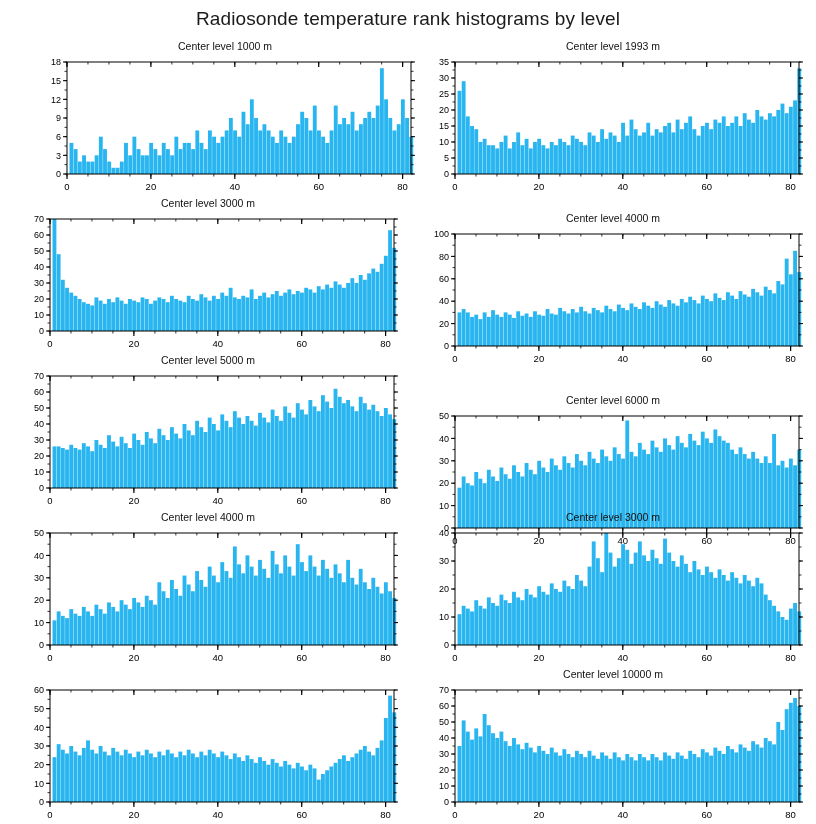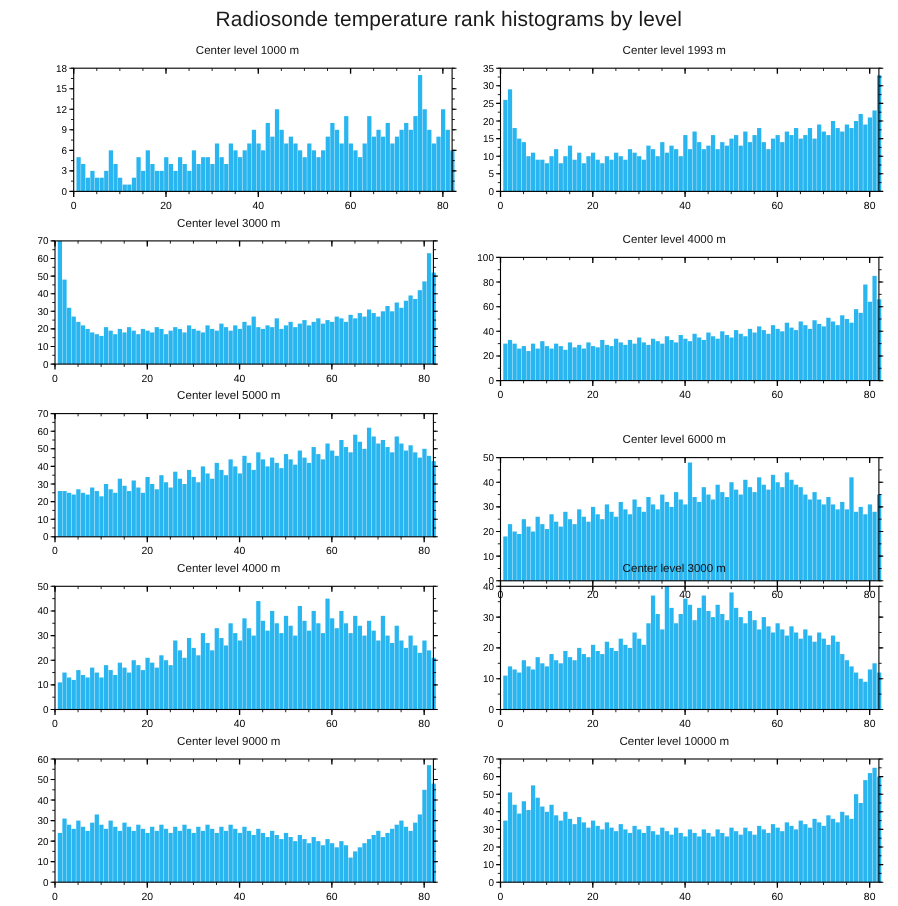--- a/index.html
+++ b/index.html
@@ -1531,21 +1531,20 @@
             <line x1="335.6585365853658" y1="8" x2="335.6585365853658" y2="10.5" stroke="#000" stroke-width="0.8"></line>
             <line x1="356.6341463414634" y1="120" x2="356.6341463414634" y2="122.5" stroke="#000" stroke-width="0.8"></line>
             <line x1="356.6341463414634" y1="8" x2="356.6341463414634" y2="10.5" stroke="#000" stroke-width="0.8"></line>
             <line x1="377.609756097561" y1="120" x2="377.609756097561" y2="122.5" stroke="#000" stroke-width="0.8"></line>
             <line x1="377.609756097561" y1="8" x2="377.609756097561" y2="10.5" stroke="#000" stroke-width="0.8"></line>
           </svg>
         </div>
     </div>
 
     <div class="panel" style="left:8px;  top:628px; width:400px; height:160px;">
-      <div class="panel-title">Center level 9000 m</div>
       <div class="plotwrap">
           <svg width="400" height="146" class="plot-svg">
             <rect x="44.52" y="75.20" width="3.86" height="44.80" fill="#29b6f0"></rect>
             <rect x="48.71" y="62.13" width="3.86" height="57.87" fill="#29b6f0"></rect>
             <rect x="52.91" y="67.73" width="3.86" height="52.27" fill="#29b6f0"></rect>
             <rect x="57.10" y="71.47" width="3.86" height="48.53" fill="#29b6f0"></rect>
             <rect x="61.30" y="64.00" width="3.86" height="56.00" fill="#29b6f0"></rect>
             <rect x="65.49" y="69.60" width="3.86" height="50.40" fill="#29b6f0"></rect>
             <rect x="69.69" y="73.33" width="3.86" height="46.67" fill="#29b6f0"></rect>
             <rect x="73.88" y="65.87" width="3.86" height="54.13" fill="#29b6f0"></rect>

